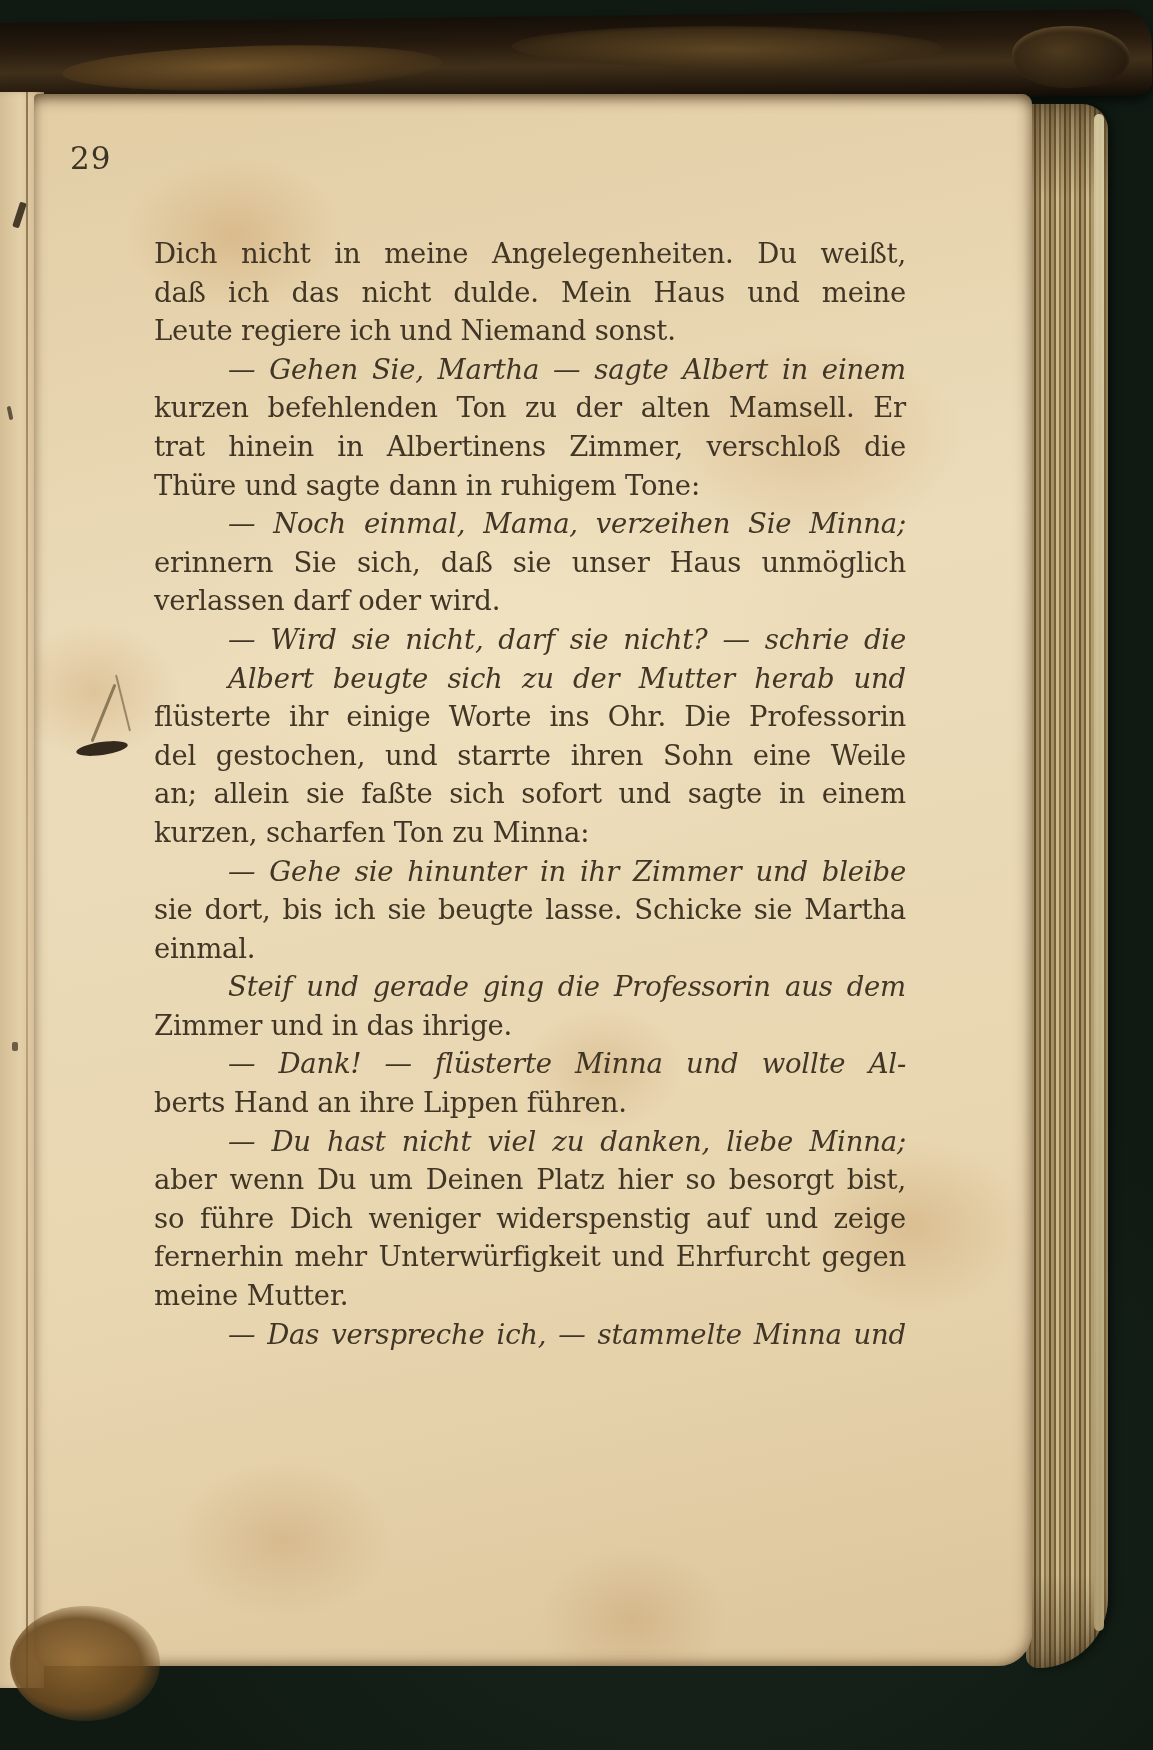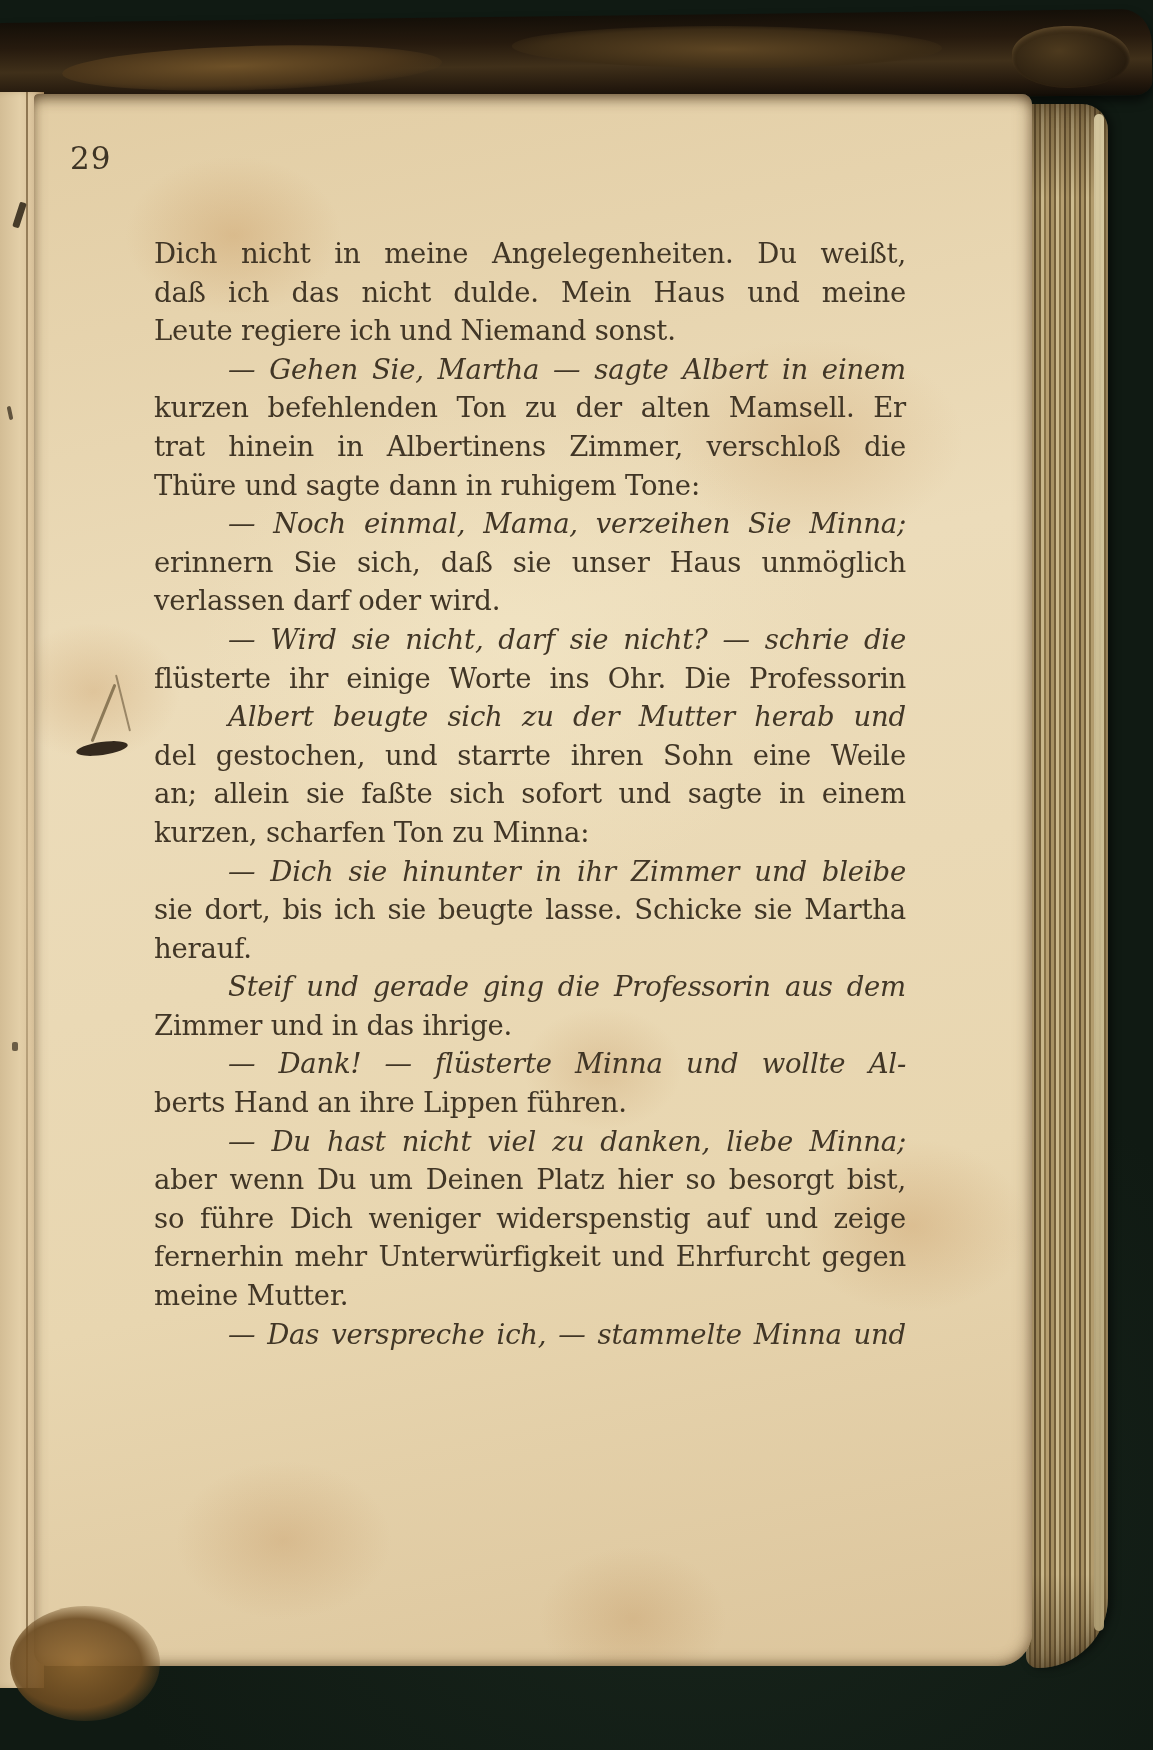--- a/index.html
+++ b/index.html
@@ -151,28 +151,28 @@
         <div class="text-line just">daß ich das nicht dulde. Mein Haus und meine</div>
         <div class="text-line">Leute regiere ich und Niemand sonst.</div>
         <div class="text-line just indent">— Gehen Sie, Martha — sagte Albert in einem</div>
         <div class="text-line just">kurzen befehlenden Ton zu der alten Mamsell. Er</div>
         <div class="text-line just">trat hinein in Albertinens Zimmer, verschloß die</div>
         <div class="text-line">Thüre und sagte dann in ruhigem Tone:</div>
         <div class="text-line just indent">— Noch einmal, Mama, verzeihen Sie Minna;</div>
         <div class="text-line just">erinnern Sie sich, daß sie unser Haus unmöglich</div>
         <div class="text-line">verlassen darf oder wird.</div>
         <div class="text-line just indent">— Wird sie nicht, darf sie nicht? — schrie die</div>
+        <div class="text-line just indent">Albert beugte sich zu der Mutter herab und</div>
         <div class="text-line just">flüsterte ihr einige Worte ins Ohr. Die Professorin</div>
-        <div class="text-line just indent">Albert beugte sich zu der Mutter herab und</div>
         <div class="text-line just">del gestochen, und starrte ihren Sohn eine Weile</div>
         <div class="text-line just">an; allein sie faßte sich sofort und sagte in einem</div>
         <div class="text-line">kurzen, scharfen Ton zu Minna:</div>
-        <div class="text-line just indent">— Dich sie hinunter in ihr Zimmer und bleibe</div>
+        <div class="text-line just indent">— Gehe sie hinunter in ihr Zimmer und bleibe</div>
         <div class="text-line just">sie dort, bis ich sie beugte lasse. Schicke sie Martha</div>
-        <div class="text-line">herauf.</div>
+        <div class="text-line">einmal.</div>
         <div class="text-line just indent">Steif und gerade ging die Professorin aus dem</div>
         <div class="text-line">Zimmer und in das ihrige.</div>
         <div class="text-line just indent">— Dank! — flüsterte Minna und wollte Al-</div>
         <div class="text-line">berts Hand an ihre Lippen führen.</div>
         <div class="text-line just indent">— Du hast nicht viel zu danken, liebe Minna;</div>
         <div class="text-line just">aber wenn Du um Deinen Platz hier so besorgt bist,</div>
         <div class="text-line just">so führe Dich weniger widerspenstig auf und zeige</div>
         <div class="text-line just">fernerhin mehr Unterwürfigkeit und Ehrfurcht gegen</div>
         <div class="text-line">meine Mutter.</div>
         <div class="text-line just indent">— Das verspreche ich, — stammelte Minna und</div>

